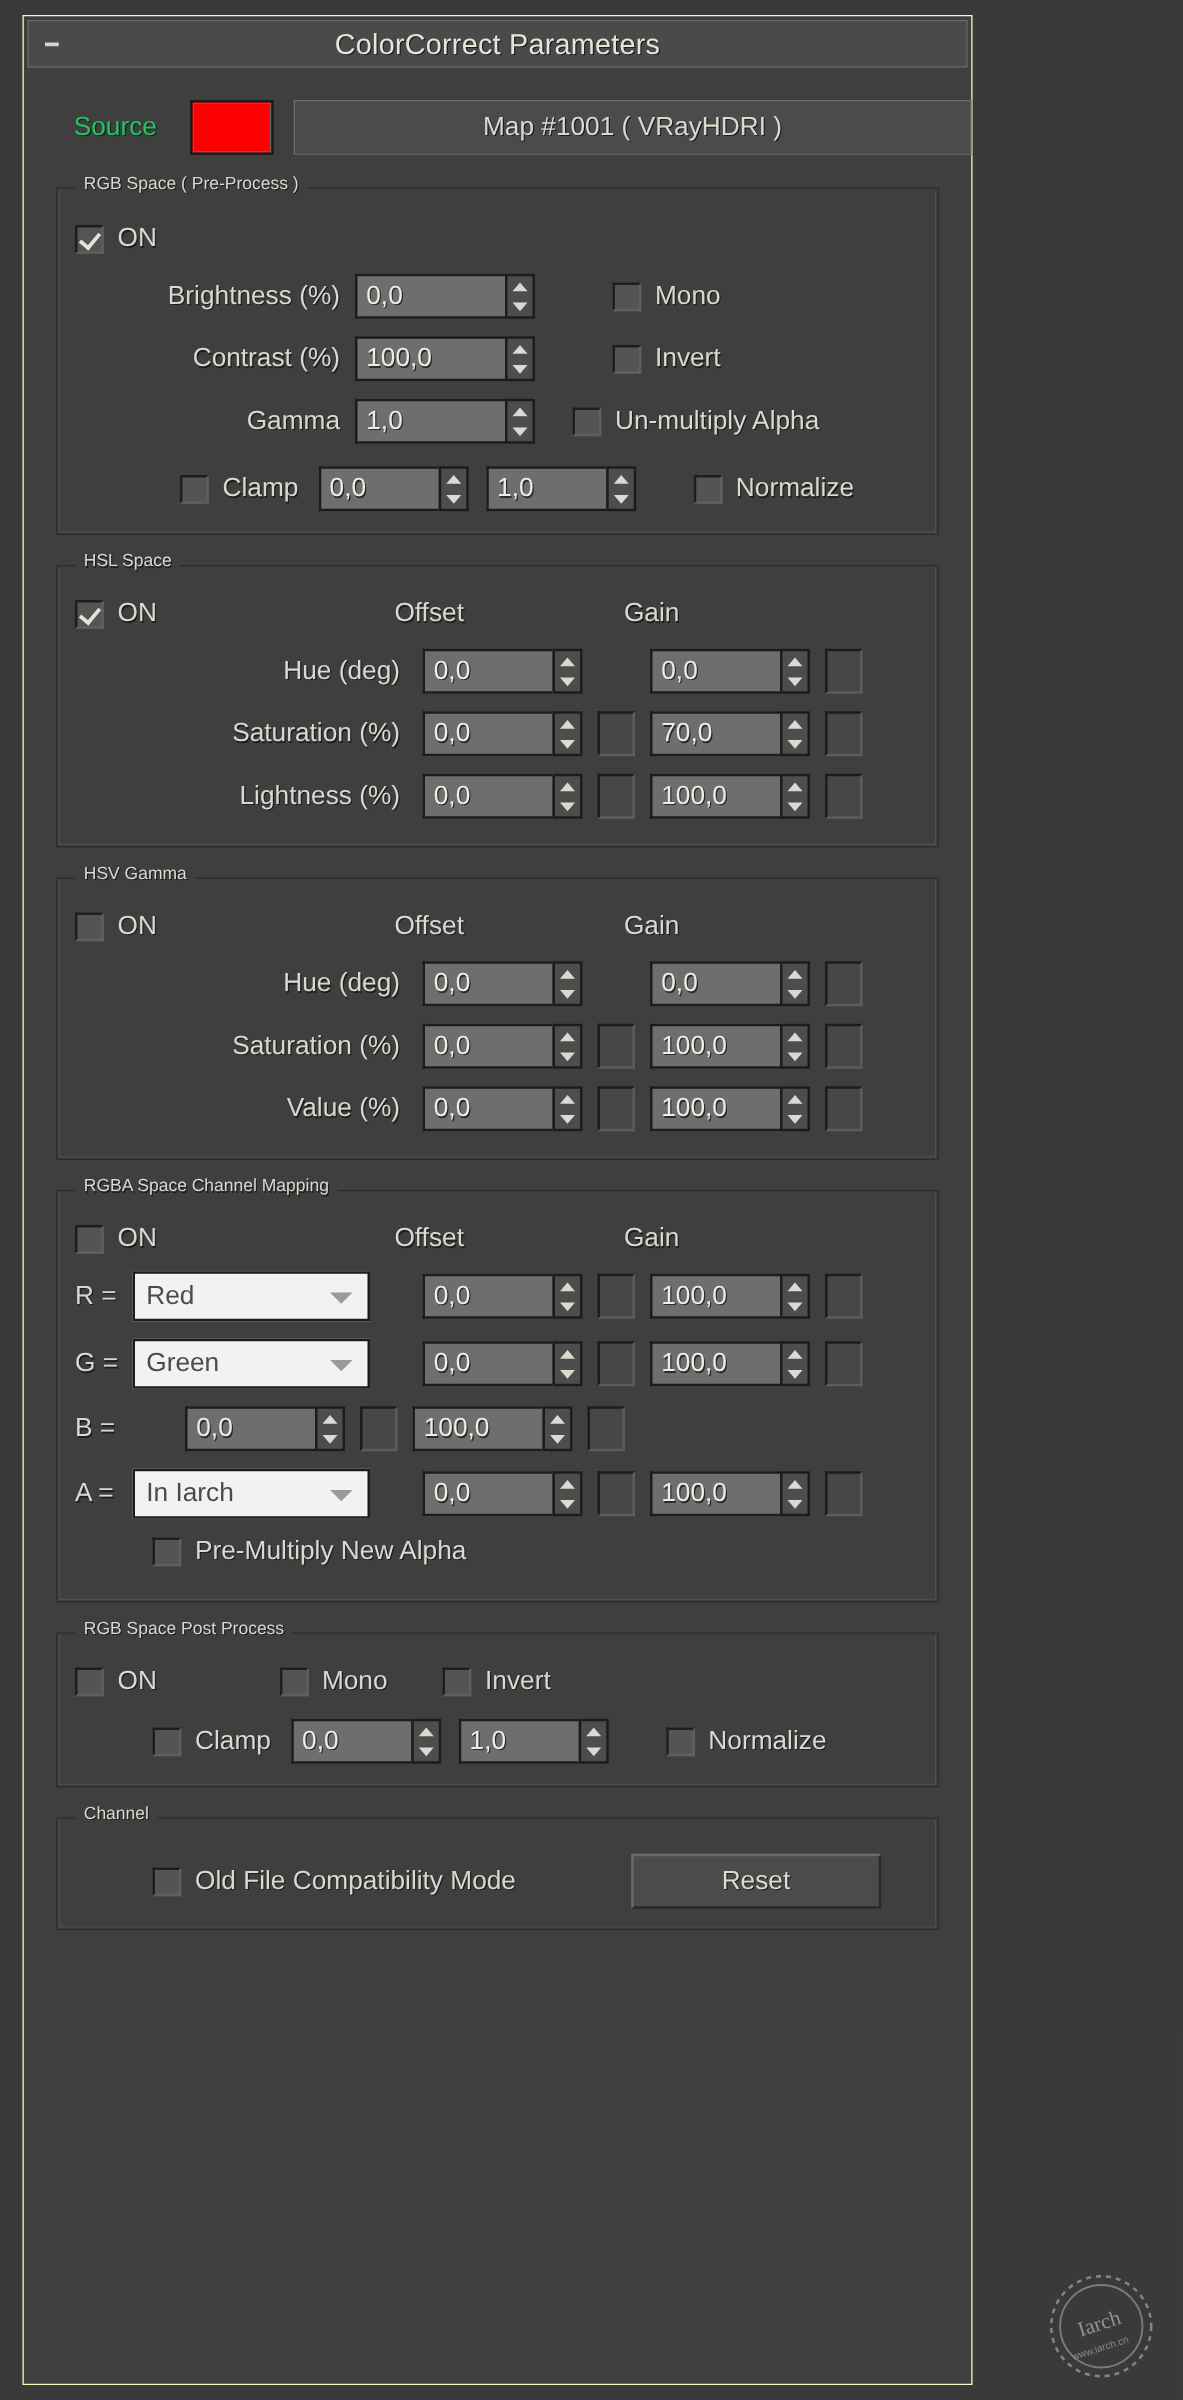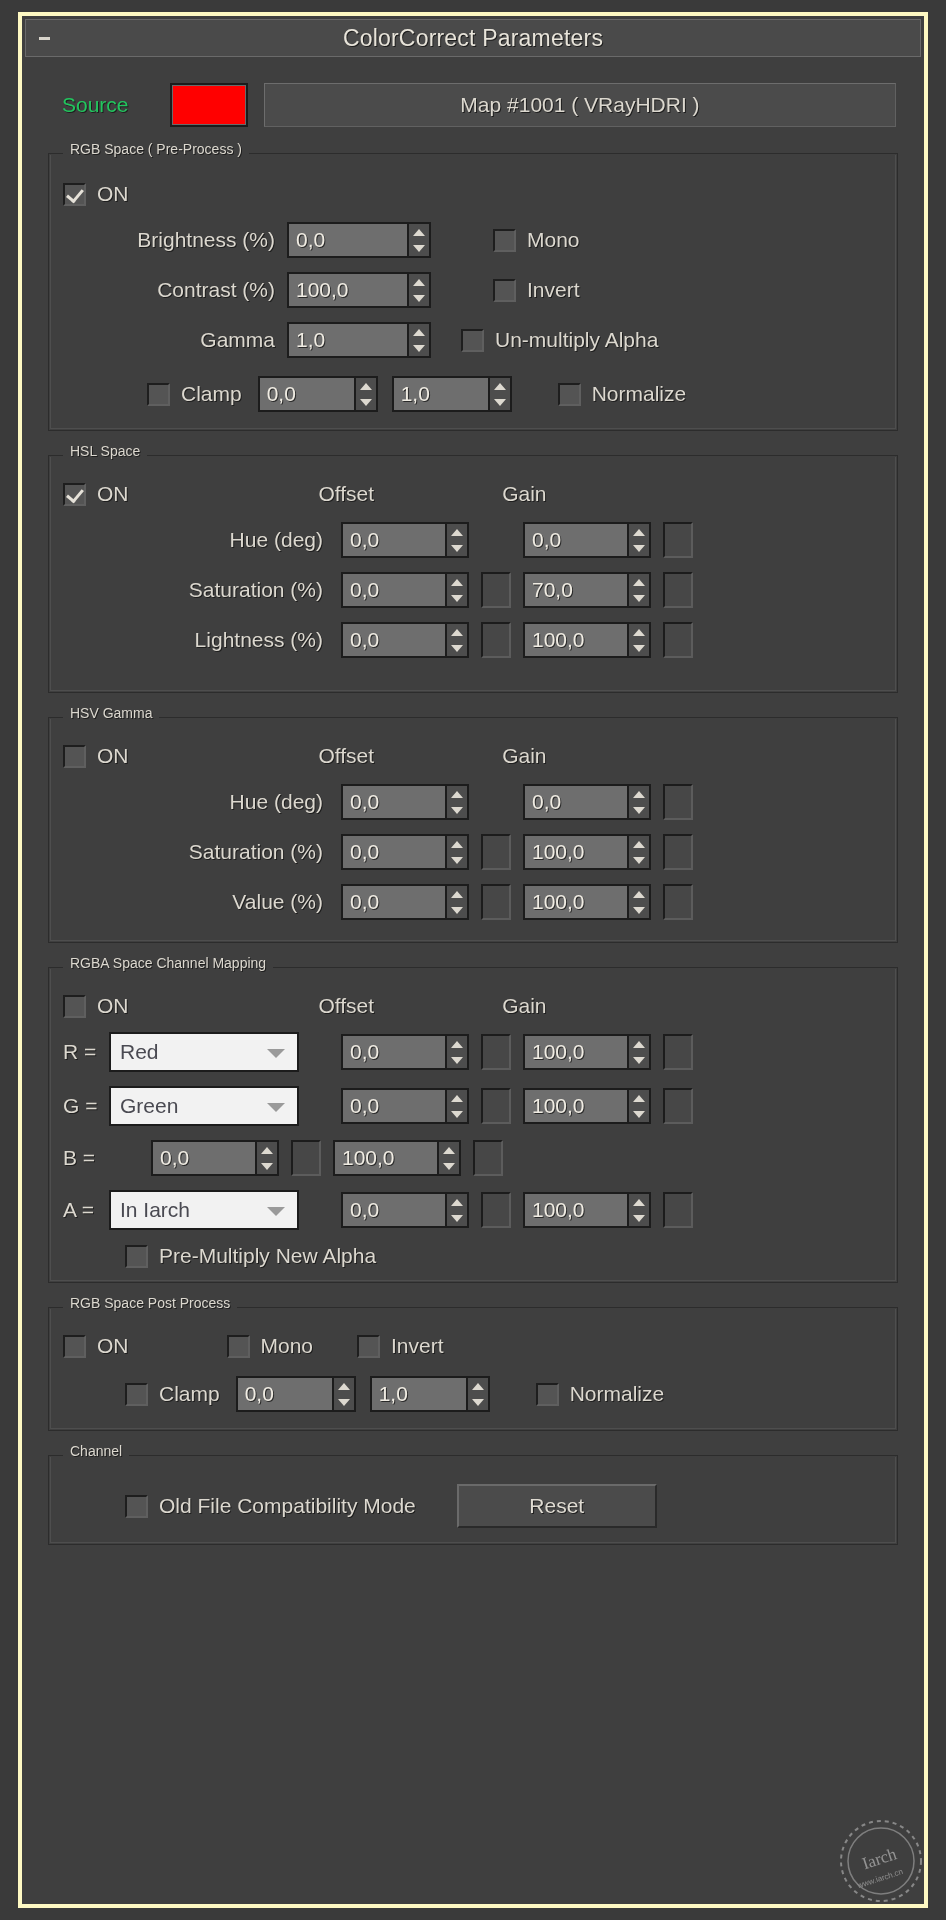--- a/index.html
+++ b/index.html
@@ -8,23 +8,23 @@
     background: #3a3a3a;
     font-family: "Liberation Sans", sans-serif;
     overflow: hidden;
   }
   body { position: relative; }
 
   
   .panel {
     position: absolute;
     left: 18px; top: 12px;
-    width: 910px; height: 1896px;
+    width: 760px; height: 1896px;
     background: #3f3f3f;
-    border: 4px solid #fef9c3;
+    border: 1px solid #fef9c3;
   }
 
   
   .titlebar {
     position: relative;
     margin: 3px 3px 0 3px;
     height: 38px;
     background: #4a4a4a;
     border: 1px solid #6a6a6a;
     display: flex; align-items: center; justify-content: center;
@@ -311,21 +311,21 @@
         <div class="spin">
             <i class="up"></i>
             <i class="down"></i>
           </div>
       </div>
       <div class="cb" style="margin-left:46px;"></div>
       <div class="cb-label" style="margin-left:11px;">Normalize</div>
     </div>
   </div>
 
-  <div class="group" style="padding-bottom:34px;">
+  <div class="group" style="padding-bottom:22px;">
     <div class="glegend">HSL Space</div>
 
     <div class="prow" style="margin-top:0;">
       <div class="cb checked"></div>
       <div class="cb-label" style="margin-left:11px;">ON</div>
       <div class="colhead" style="margin-left:190px;">Offset</div>
       <div class="colhead" style="margin-left:128px;">Gain</div>
     </div>
 
     <div class="prow" style="margin-top:16px;">
@@ -453,21 +453,21 @@
         <div class="fbox" style="width:104px;">100,0</div>
         <div class="spin">
             <i class="up"></i>
             <i class="down"></i>
           </div>
       </div>
       <div class="msq" style="margin-left:12px;"></div>
     </div>
   </div>
 
-  <div class="group" style="padding-bottom:14px;">
+  <div class="group" style="padding-bottom:28px;">
     <div class="glegend">RGBA Space Channel Mapping</div>
 
     <div class="prow" style="margin-top:0;">
       <div class="cb"></div>
       <div class="cb-label" style="margin-left:11px;">ON</div>
       <div class="colhead" style="margin-left:190px;">Offset</div>
       <div class="colhead" style="margin-left:128px;">Gain</div>
     </div>
 
     <div class="prow" style="margin-top:14px;">
@@ -601,21 +601,21 @@
       <div class="cb-label" style="margin-left:11px;">Normalize</div>
     </div>
   </div>
 
   <div class="group" style="padding-bottom:16px;">
     <div class="glegend">Channel</div>
 
     <div class="prow" style="margin-top:2px;padding-left:62px;">
       <div class="cb"></div>
       <div class="cb-label" style="margin-left:11px;">Old File Compatibility Mode</div>
-      <div class="pbtn" style="margin-left:41px;">Reset</div>
+      <div class="pbtn" style="margin-left:92px;">Reset</div>
     </div>
   </div>
 
 </div>
 
 <svg class="watermark" viewBox="0 0 110 105">
   <circle cx="55" cy="52" r="40" fill="none" stroke="#cfcfcf" stroke-width="2" stroke-dasharray="4 4"></circle>
   <circle cx="55" cy="52" r="33" fill="none" stroke="#bdbdbd" stroke-width="1.5"></circle>
   <text x="55" y="55" text-anchor="middle" font-size="17" fill="#e6e6e6" font-family="Liberation Serif, serif" transform="rotate(-18 55 55)">Iarch</text>
   <text x="55" y="72" text-anchor="middle" font-size="8" fill="#d8d8d8" font-family="Liberation Sans, sans-serif" transform="rotate(-18 55 72)">www.iarch.cn</text>

